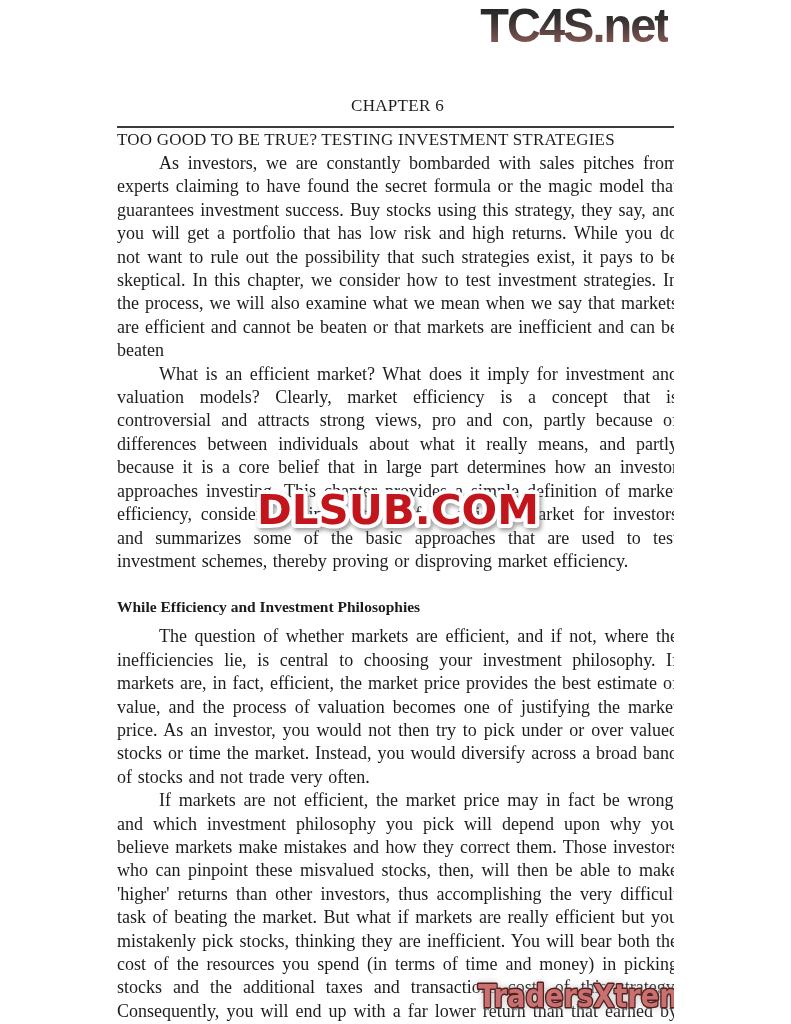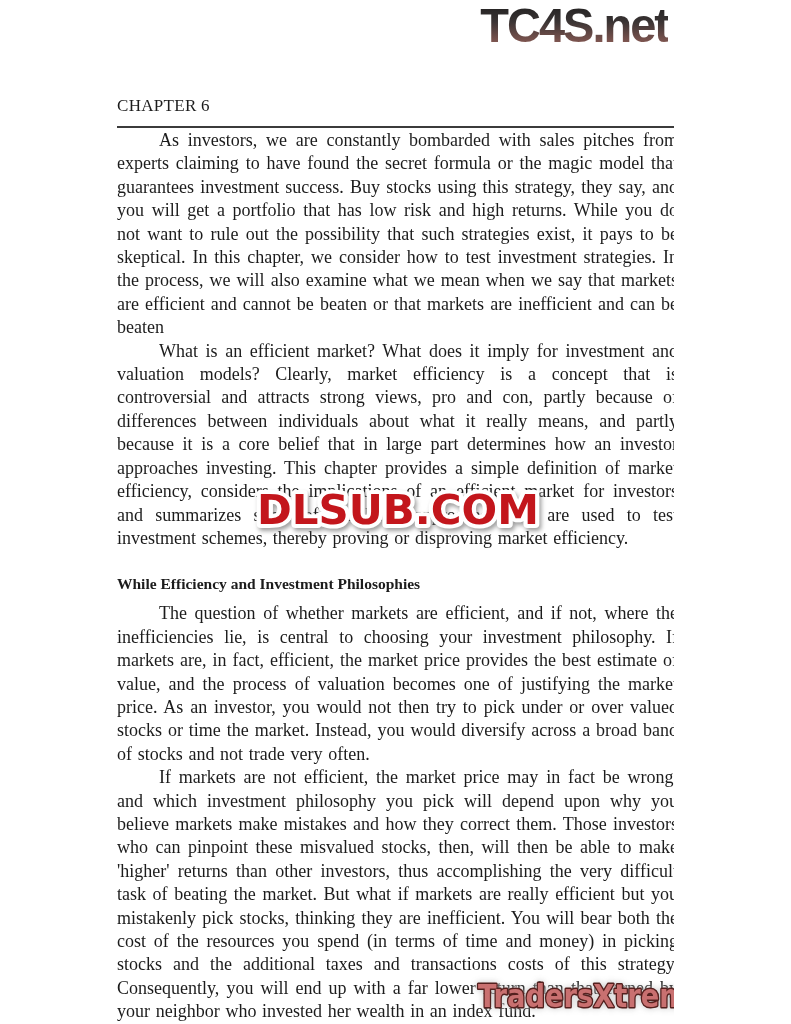--- a/index.html
+++ b/index.html
@@ -45,21 +45,21 @@
   }
 
   
   .content {
     position: absolute;
     left: 117px;
     top: 96px;
     width: 561px;
   }
   .chapter-label {
-    text-align: left;
+    text-align: center;
     font-size: 17px;
     letter-spacing: 0.3px;
     margin: 0 0 10px 0;
   }
   .title-rule {
     border: 0;
     border-top: 2px solid #3b3b3b;
     margin: 0 0 1px 0;
   }
   .chapter-title {
@@ -123,20 +123,21 @@
   <div class="tc4s-logo">TC4S.net</div>
 
   <div class="page-number">1</div>
 
   <div class="content">
 
     <div class="chapter-label">CHAPTER 6</div>
 
     <hr class="title-rule">
 
+    <h1 class="chapter-title">TOO GOOD TO BE TRUE? TESTING INVESTMENT STRATEGIES</h1>
 
     <p>As investors, we are constantly bombarded with sales pitches from experts claiming to have found the secret formula or the magic model that guarantees investment success. Buy stocks using this strategy, they say, and you will get a portfolio that has low risk and high returns. While you do not want to rule out the possibility that such strategies exist, it pays to be skeptical. In this chapter, we consider how to test investment strategies. In the process, we will also examine what we mean when we say that markets are efficient and cannot be beaten or that markets are inefficient and can be beaten</p>
 
     <p>What is an efficient market? What does it imply for investment and valuation models? Clearly, market efficiency is a concept that is controversial and attracts strong views, pro and con, partly because of differences between individuals about what it really means, and partly because it is a core belief that in large part determines how an investor approaches investing. This chapter provides a simple definition of market efficiency, considers the implications of an efficient market for investors and summarizes some of the basic approaches that are used to test investment schemes, thereby proving or disproving market efficiency.</p>
 
     <h2 class="section-heading">While Efficiency and Investment Philosophies</h2>
 
     <p>The question of whether markets are efficient, and if not, where the inefficiencies lie, is central to choosing your investment philosophy. If markets are, in fact, efficient, the market price provides the best estimate of value, and the process of valuation becomes one of justifying the market price. As an investor, you would not then try to pick under or over valued stocks or time the market. Instead, you would diversify across a broad band of stocks and not trade very often.</p>
 
     <p>If markets are not efficient, the market price may in fact be wrong, and which investment philosophy you pick will depend upon why you believe markets make mistakes and how they correct them. Those investors who can pinpoint these misvalued stocks, then, will then be able to make 'higher' returns than other investors, thus accomplishing the very difficult task of beating the market. But what if markets are really efficient but you mistakenly pick stocks, thinking they are inefficient. You will bear both the cost of the resources you spend (in terms of time and money) in picking stocks and the additional taxes and transactions costs of this strategy. Consequently, you will end up with a far lower return than that earned by your neighbor who invested her wealth in an index fund.</p>

